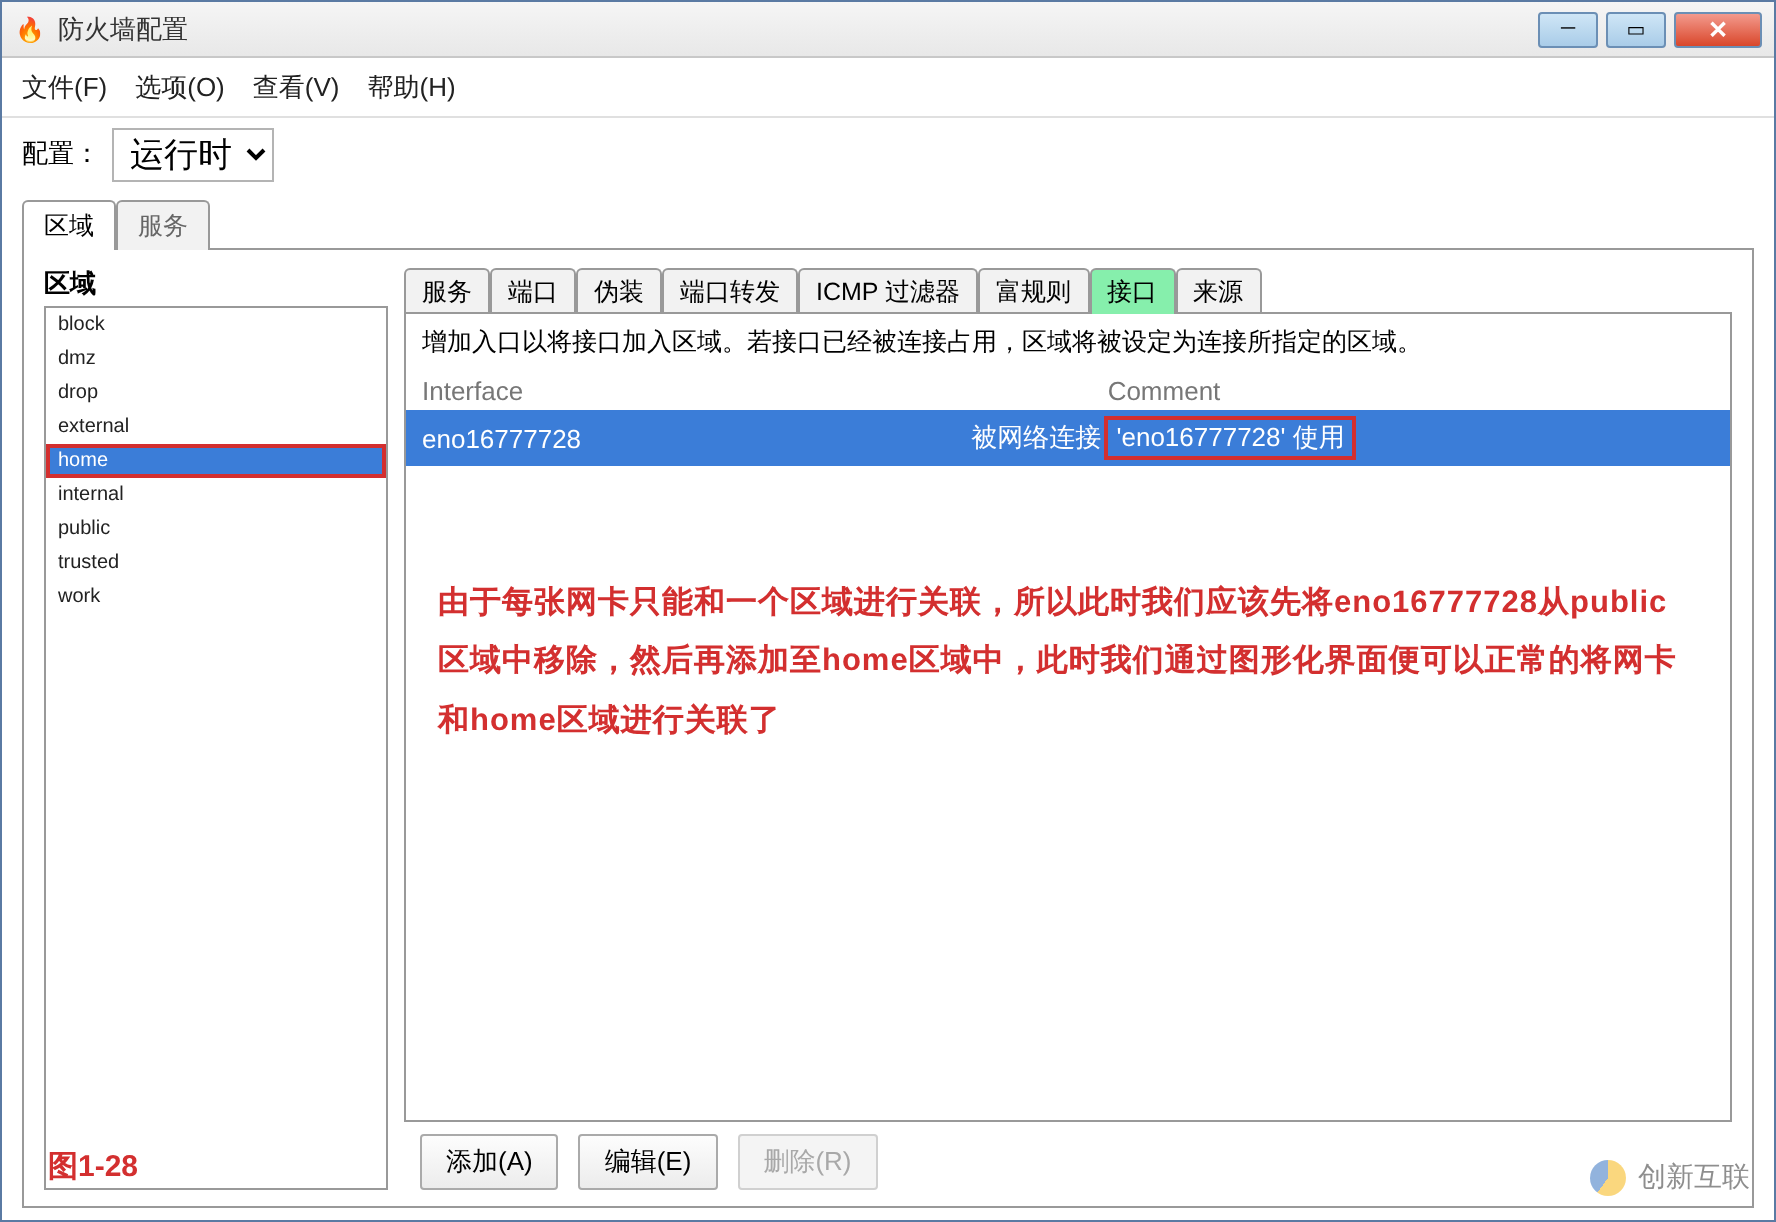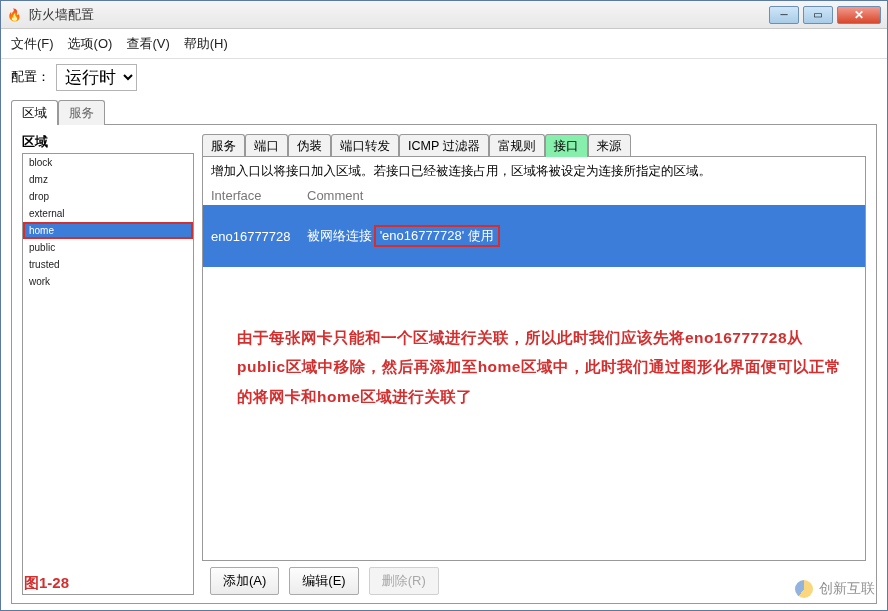--- a/index.html
+++ b/index.html
@@ -32,24 +32,24 @@
 .zone-item.homebox { border:2px solid #d32f2f; padding:1px 4px; }
 .right-pane { flex:1; display:flex; flex-direction:column; }
 .inner-tabs { display:flex; gap:0; margin-left:0; }
 .inner-tab { border:1px solid #999; border-bottom:none; padding:3px 8px 2px 8px; background:#f2f2f2; font-size:12.5px; border-top-left-radius:3px; border-top-right-radius:3px; position:relative; top:1px; cursor:pointer; }
 .inner-tab.active { background:#86efac; z-index:2; }
 .inner-panel { border:1px solid #999; flex:1; padding:6px 0 6px 0; display:flex; flex-direction:column; position:relative; }
 .inner-desc { font-size:12.5px; padding:0 8px 6px 8px; }
 .iface-table { width:100%; font-size:13px; }
 .iface-head { display:flex; padding:2px 8px; color:#777; }
 .col-if { width:96px; }
-.col-cm { flex:1; }
-.iface-row { display:flex; background:#3b7dd8; color:#fff; padding:20px 8px; align-items:center; }
+.col-cm { flex:1;text-align:center; }
+.iface-row { display:flex; background:#3b7dd8; color:#fff; padding:3px 8px; align-items:center; }
 .commentbox { display:inline-block; border:2px solid #d32f2f; padding:0 4px; margin-left:-2px; }
-.annotation { position:absolute; left:34px; top:130px; right:20px; font-size:15.5px; color:#d32f2f; font-weight:bold; line-height:1.9; letter-spacing:0.5px;margin-top:36px; }
+.annotation { position:absolute; left:16px; top:130px; right:20px; font-size:15.5px; color:#d32f2f; font-weight:bold; line-height:1.9; letter-spacing:0.5px; }
 .btnrow { display:flex; gap:10px; padding:6px 8px 0 8px; }
 .btn { border:1px solid #aaa; background:linear-gradient(#fdfdfd,#ececec); padding:4px 12px; font-size:13px; border-radius:2px; cursor:pointer; }
 .btn.disabled { color:#a8a8a8; border-color:#d0d0d0; background:#f4f4f4; cursor:default; }
 .fig { position:absolute; left:2px; bottom:2px; color:#d32f2f; font-weight:bold; font-size:15px; }
 .watermark { position:absolute; right:12px; bottom:12px; display:flex; align-items:center; gap:6px; opacity:0.55; font-size:14px; color:#333;}
 .watermark .logo { width:18px; height:18px; border-radius:50%; background:conic-gradient(#f6b716 0 60%, #3a76c2 60% 100%); position:relative; }
 </style>
 </head>
 <body>
 
@@ -89,20 +89,21 @@
 
       <div class="inner-row">
         <div class="zone-list-wrap" style="position:relative;">
           <div class="zone-header">区域</div>
           <div class="zone-list">
             <div class="zone-item">block</div>
             <div class="zone-item">dmz</div>
             <div class="zone-item">drop</div>
             <div class="zone-item">external</div>
             <div class="zone-item sel homebox">home</div>
+            <div class="zone-item">internal</div>
             <div class="zone-item">public</div>
             <div class="zone-item">trusted</div>
             <div class="zone-item">work</div>
           </div>
           <div class="fig">图1-28</div>
         </div>
 
         <div class="right-pane">
           <div class="inner-tabs">
             <div class="inner-tab">服务</div>

